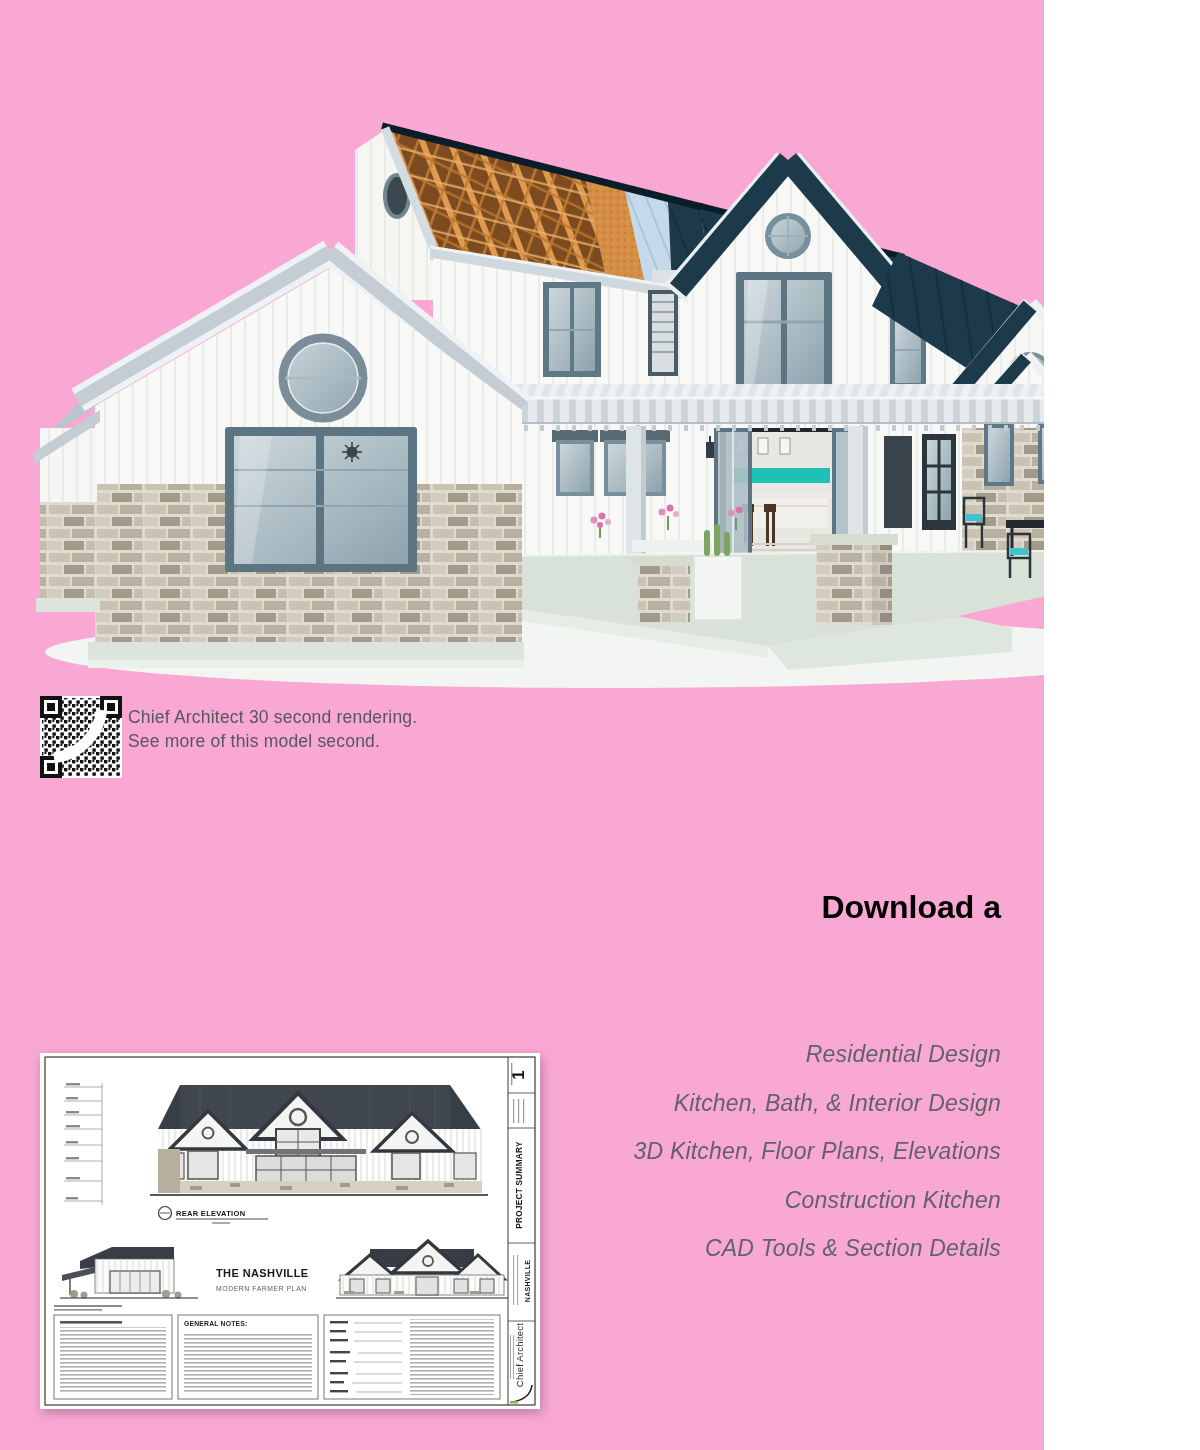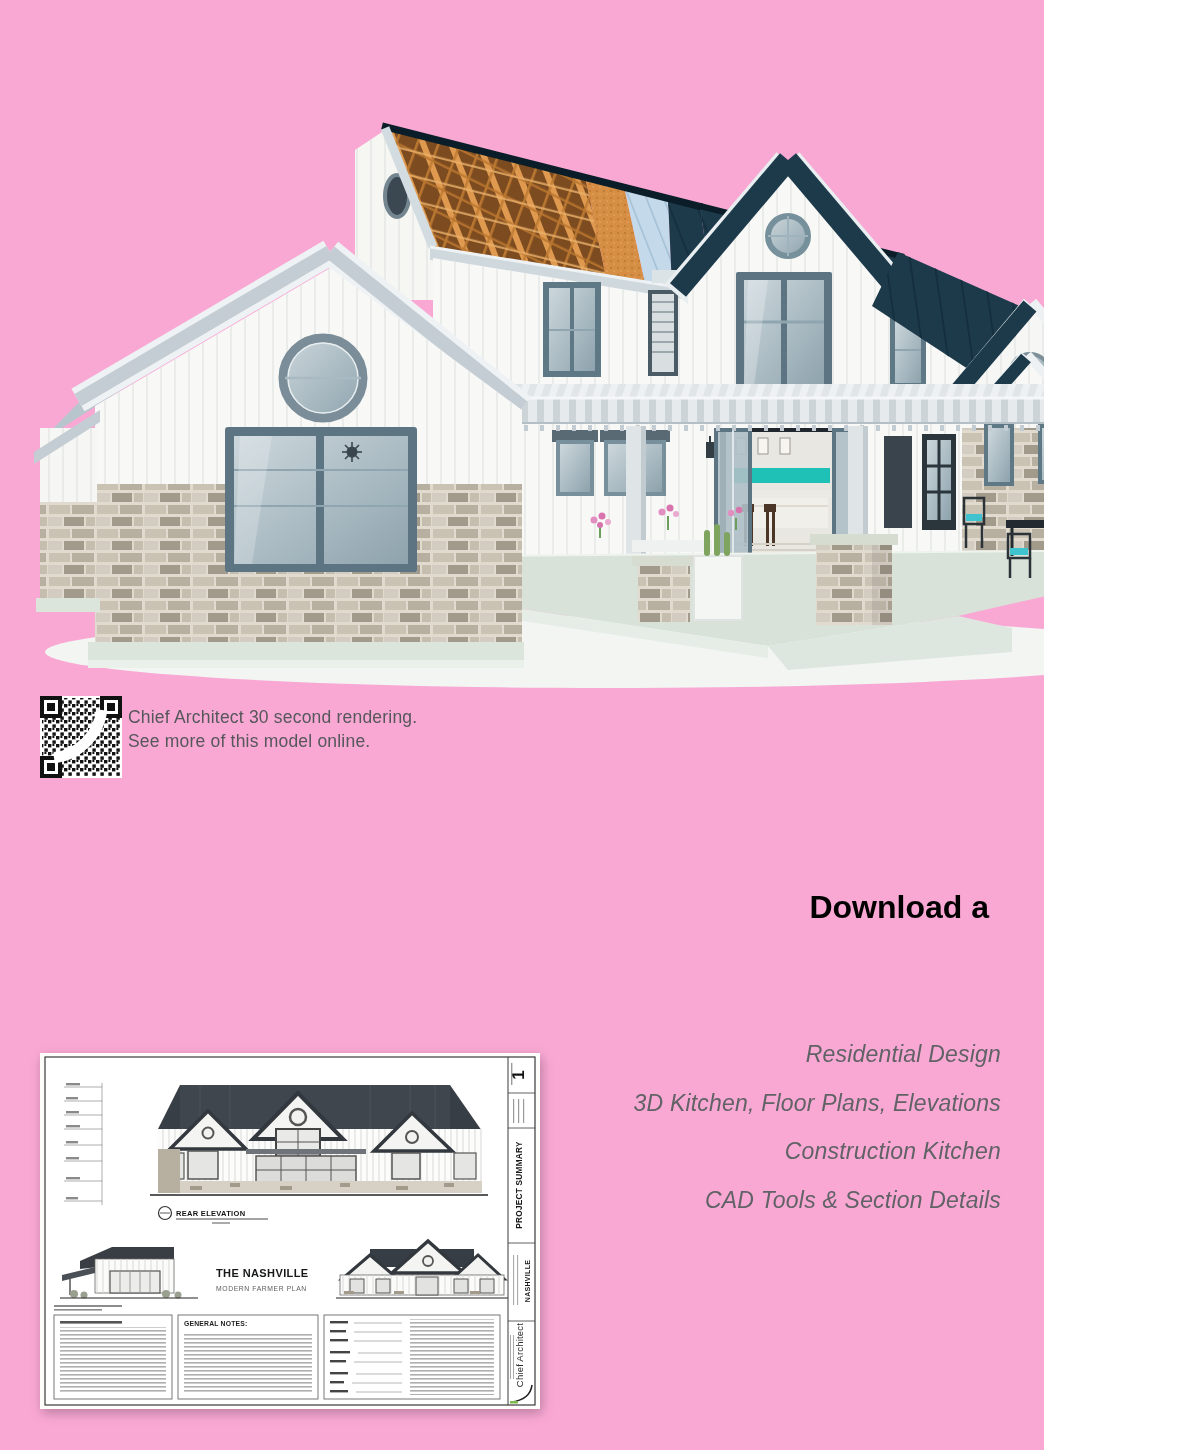--- a/index.html
+++ b/index.html
@@ -3,21 +3,21 @@
 <meta charset="utf-8">
 <style>
   html,body{margin:0;padding:0;background:#fff;}
   .page{position:relative;width:1044px;height:1450px;background:#f9a8d4;overflow:hidden;
         font-family:"Liberation Sans", sans-serif;}
   .hero{position:absolute;left:0;top:0;width:1200px;height:700px;}
   .qr-row{position:absolute;left:40px;top:694px;}
   .qr-svg{position:absolute;left:0;top:2px;width:82px;height:82px;}
   .qr-caption{position:absolute;left:88px;top:12px;width:330px;
       font-size:17.5px;line-height:23.5px;color:#55575a;letter-spacing:.2px;white-space:nowrap;}
-  .cta{position:absolute;right:55px;top:868px;text-align:center;}
+  .cta{position:absolute;right:43px;top:868px;text-align:center;}
   .cta-features{list-style:none;margin:0;padding:0;position:absolute;right:43px;top:1030px;
       text-align:right;font-size:23px;color:#616266;letter-spacing:.2px;}
   .cta-features li{line-height:48.5px;white-space:nowrap;font-style:italic;}
   .blueprint{position:absolute;left:40px;top:1053px;width:500px;height:356px;
       filter:drop-shadow(2px 4px 6px rgba(0,0,0,0.25));}
   .platforms{position:absolute;left:1056px;top:1352px;width:120px;height:70px;}
   .badge{position:absolute;background:#fff;display:flex;flex-direction:column;align-items:center;justify-content:center;}
   .badge-mac{left:15px;top:4px;width:44px;height:52px;border:2.5px solid #151515;border-radius:3px;}
   .badge-win{left:56px;top:0;width:47px;height:55px;border:2px solid #a5d8f0;border-radius:3px;}
   .badge-mac .label{font-size:15px;font-weight:bold;color:#0d0d0d;margin-top:2px;}
@@ -405,29 +405,30 @@
         <rect x="7" y="7" width="8" height="8" fill="#111"></rect>
         <rect x="62" y="2" width="18" height="18" fill="#fff" stroke="#111" stroke-width="4"></rect>
         <rect x="67" y="7" width="8" height="8" fill="#111"></rect>
         <rect x="2" y="62" width="18" height="18" fill="#fff" stroke="#111" stroke-width="4"></rect>
         <rect x="7" y="67" width="8" height="8" fill="#111"></rect>
       </g>
       <path d="M62,14 A56,56 0 0 1 14,62" stroke="#fff" stroke-width="11" fill="none"></path>
     </svg>
     <div class="qr-caption">
       <div>Chief Architect 30 second rendering.</div>
-      <div>See more of this model online.</div>
+      <div>See more of this model second.</div>
     </div>
   </div>
 
   <h1 class="cta">
     <span>Download a</span><br>
   </h1>
   <ul class="cta-features">
     <li>Residential Design</li>
+    <li>Kitchen, Bath, &amp; Interior Design</li>
     <li>3D Kitchen, Floor Plans, Elevations</li>
     <li>Construction Kitchen</li>
     <li>CAD Tools &amp; Section Details</li>
   </ul>
 
   <svg class="blueprint" viewBox="0 0 500 356">
     <defs>
       <pattern id="tl" width="6" height="4" patternUnits="userSpaceOnUse">
         <rect y="1.2" width="6" height="1.3" fill="#9b9b9b"></rect>
       </pattern>

